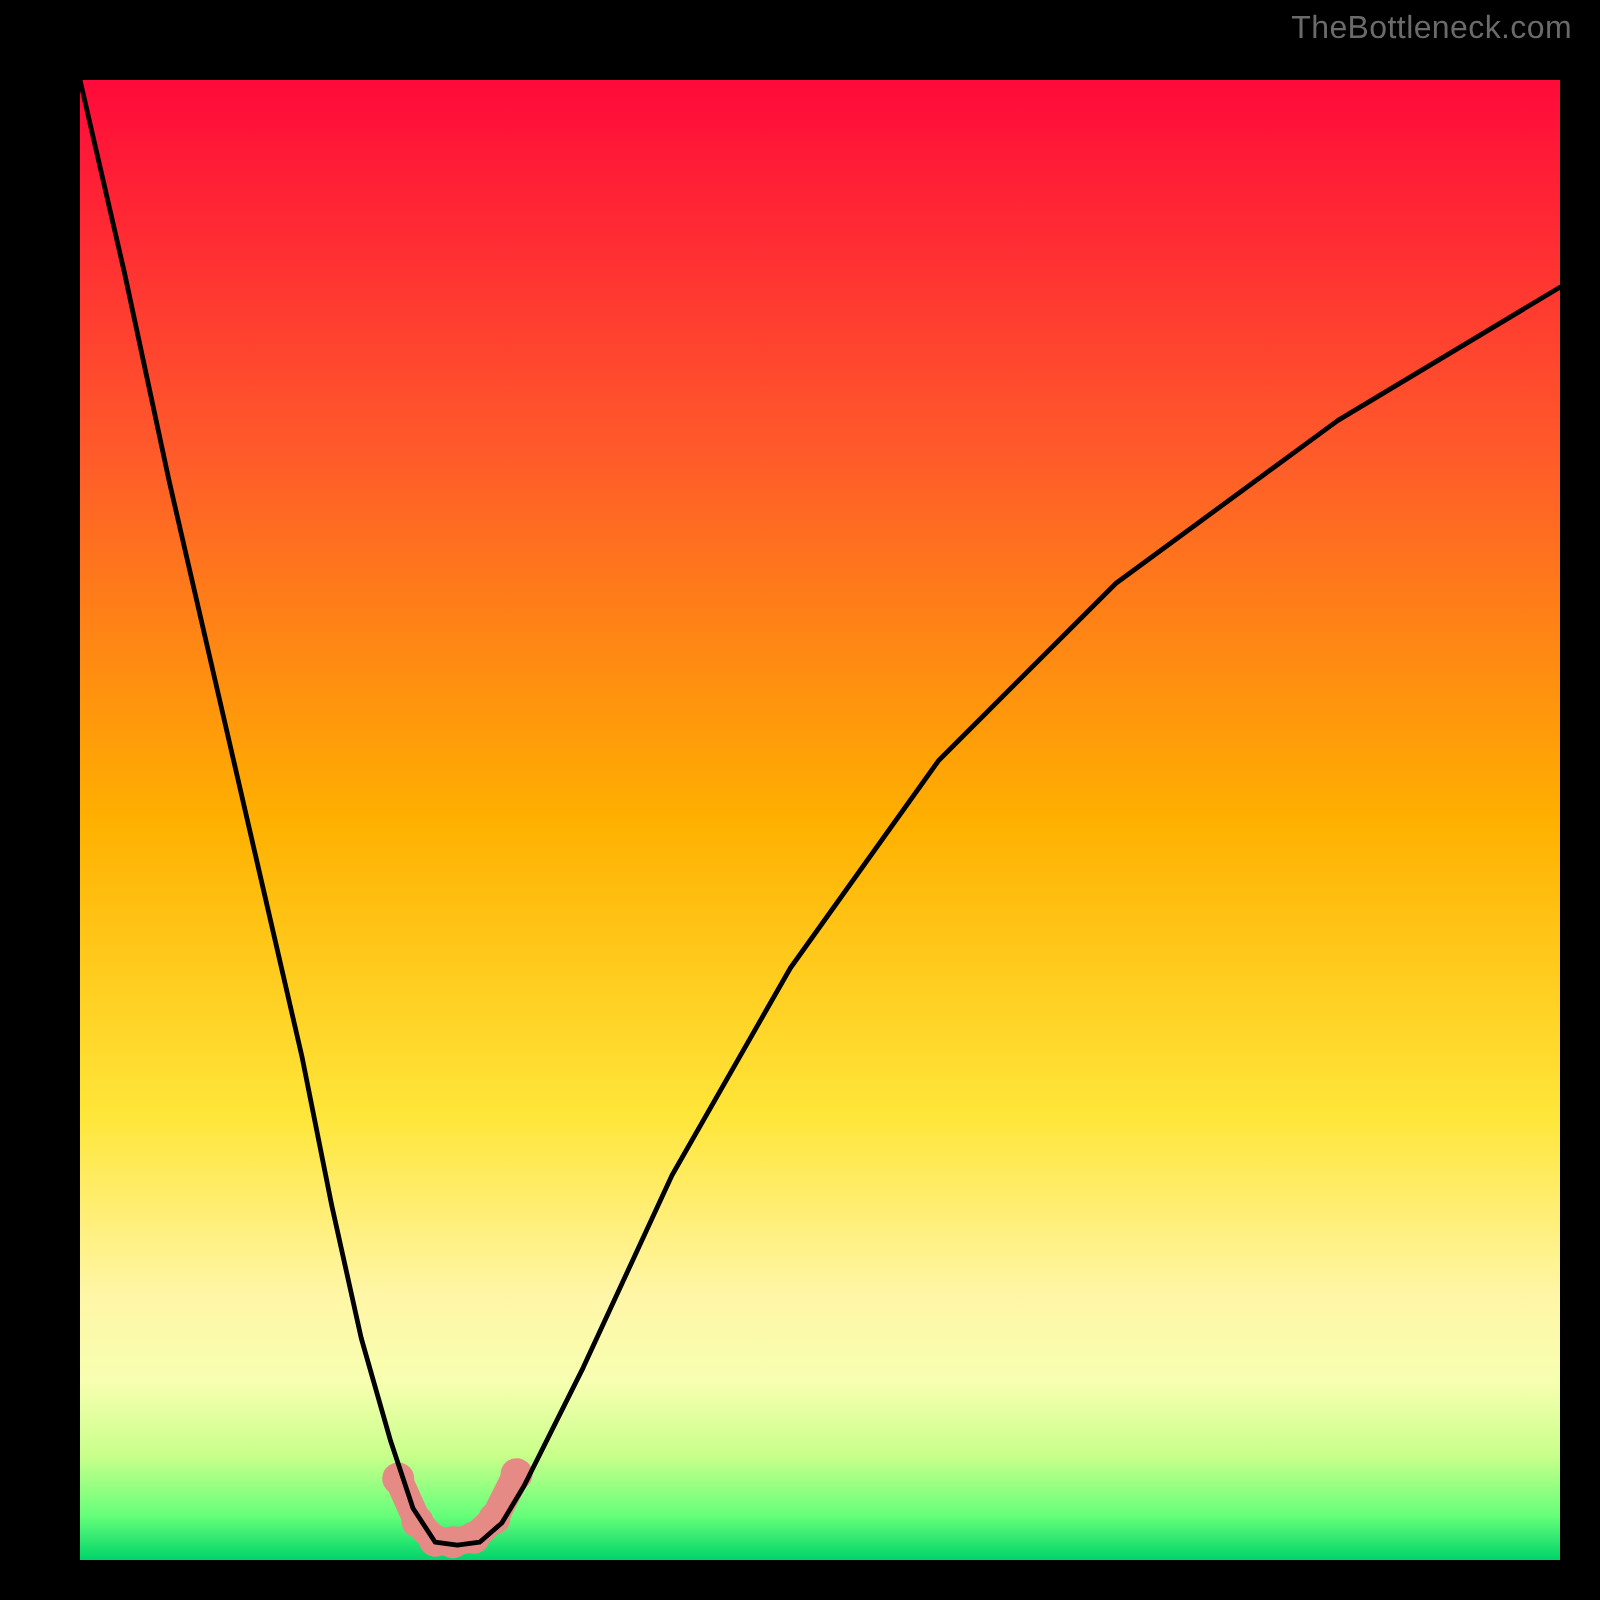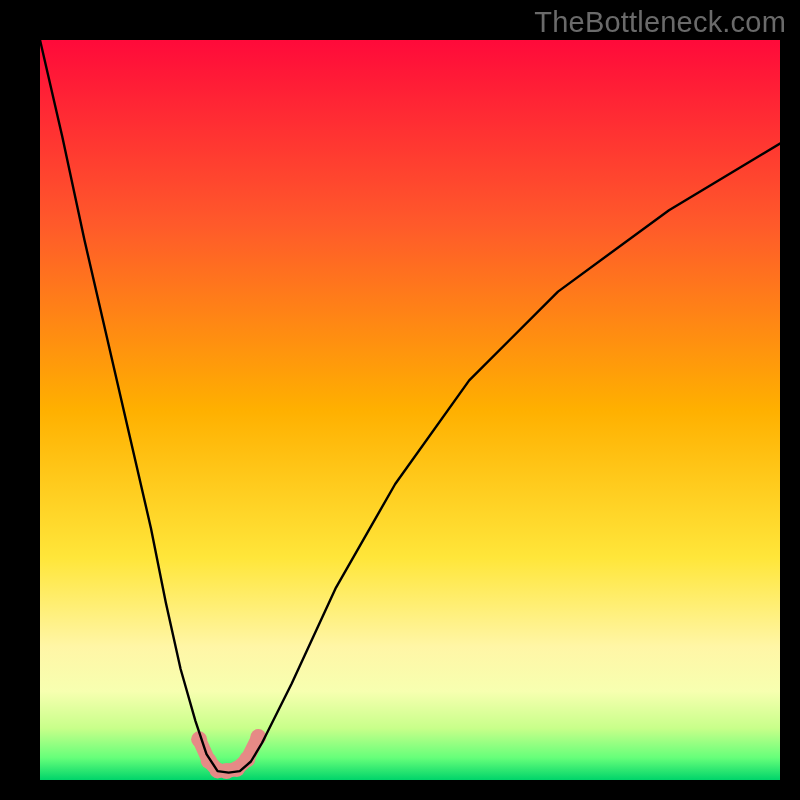--- a/index.html
+++ b/index.html
@@ -39,21 +39,21 @@
     top: 0;
     width: 100%;
     height: 100%;
     pointer-events: none;
   }
   .watermark {
     position: absolute;
     top: 6px;
     right: 14px;
     font-family: Arial, Helvetica, sans-serif;
-    font-size: 29px;
+    font-size: 16px;
     color: #6a6a6a;
     letter-spacing: 0.2px;
   }
 </style>
 </head>
 <body>
 
 <div class="frame">
 
   <div class="watermark">TheBottleneck.com</div>

